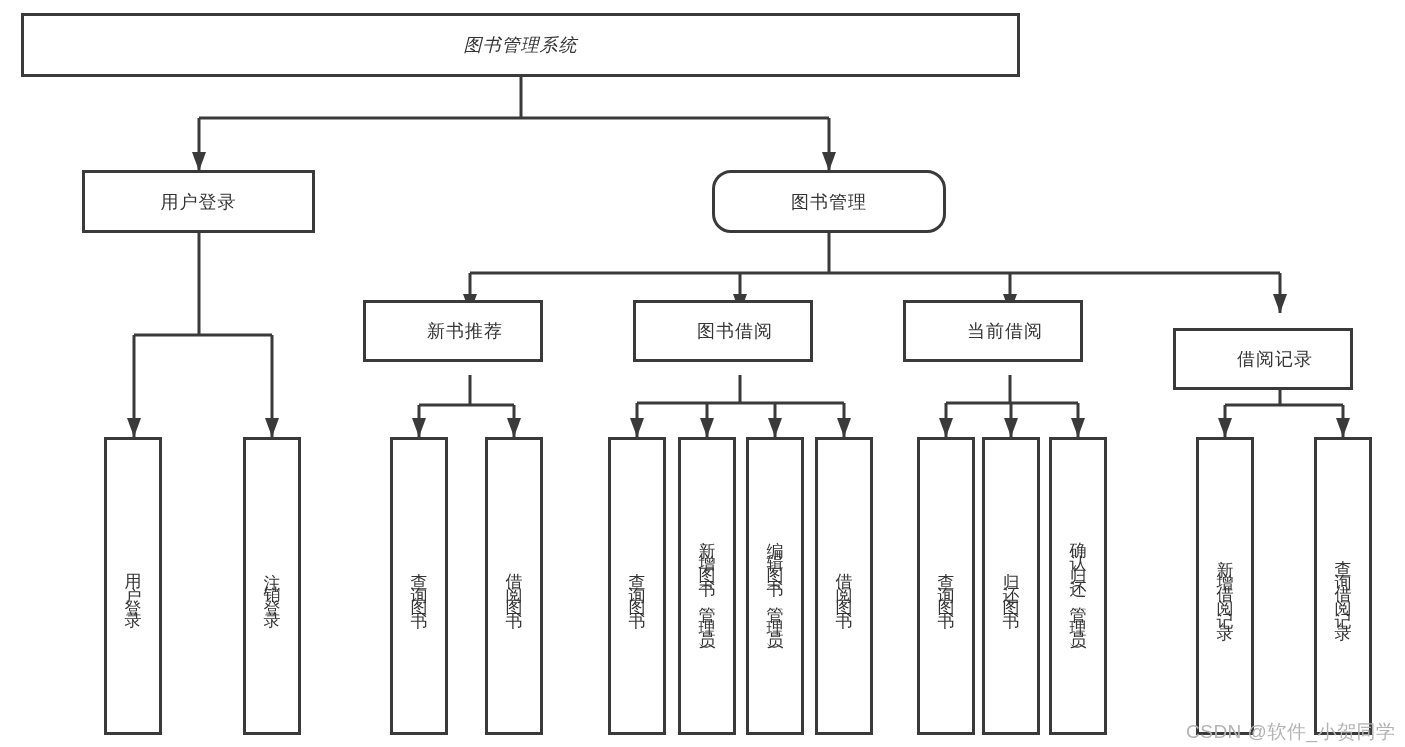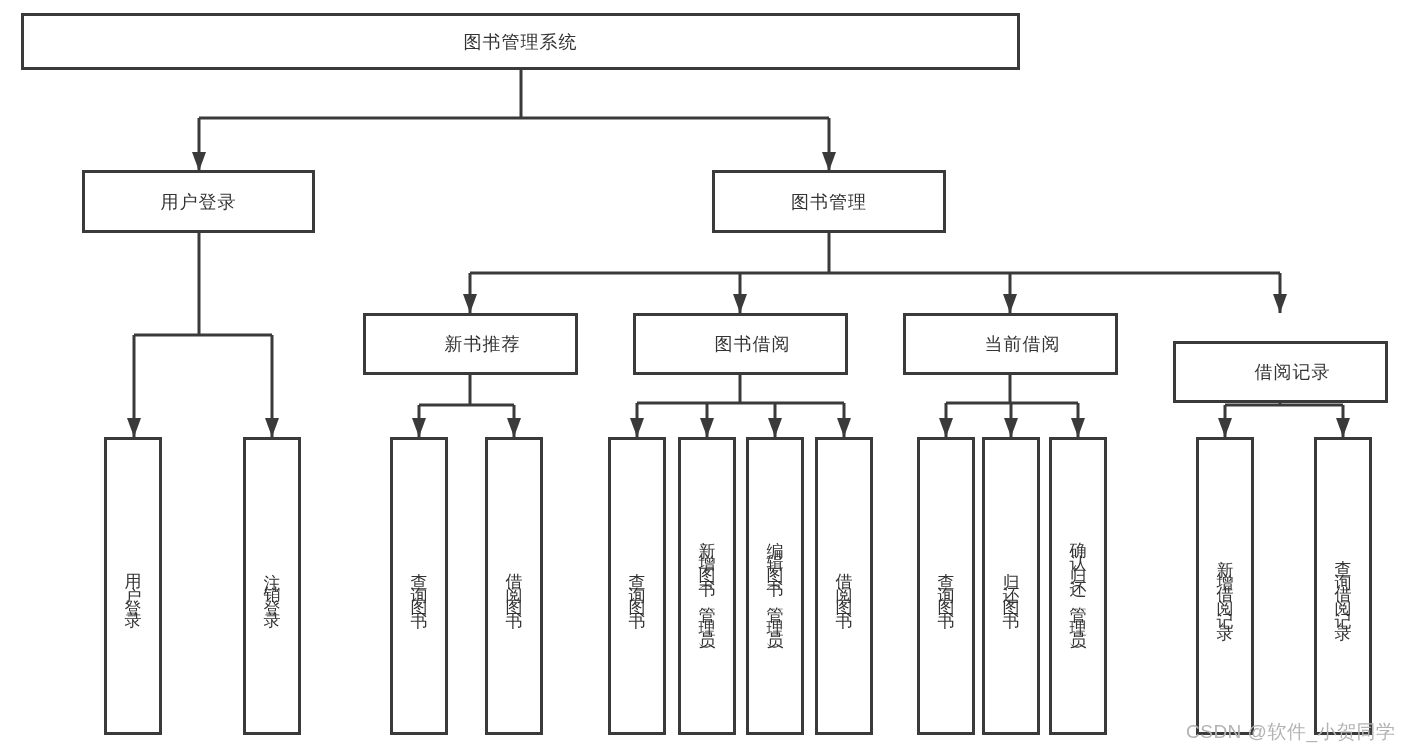--- a/index.html
+++ b/index.html
@@ -51,24 +51,24 @@
   }
   .leaf .vtext {
     writing-mode: vertical-rl;
     text-orientation: mixed;
     white-space: nowrap;
     font-size: 17px;
     line-height: 1;
     letter-spacing: 13px;
     color: #333333;
   }
-  #root-box   { left: 21px;  top: 13px;  width: 999px; height: 57px; }
+  #root-box   { left: 21px;  top: 13px;  width: 999px; height: 64px; font-style: italic; }
   #l2-user    { left: 82px;  top: 170px; width: 233px; height: 63px; }
-  #l2-book    { left: 712px; top: 170px; width: 234px; height: 63px; }
-  .l3 { top: 313px; width: 215px; height: 62px; padding-left: 24px; }
+  #l2-book    { left: 712px; top: 170px; width: 234px; height: 63px; border-radius: 19px; }
+  .l3 { top: 300px; width: 180px; height: 62px; padding-left: 24px; }
   #l3-newbook { left: 363px; }
   #l3-borrow  { left: 633px; }
   #l3-current { left: 903px; }
   #l3-record  { left: 1173px; margin-top: 28px; }
   #leaf-u1 { left: 104px; }
   #leaf-u2 { left: 243px; }
   #leaf-n1 { left: 390px; }
   #leaf-n2 { left: 485px; }
   #leaf-b1 { left: 608px; }
   #leaf-b2 { left: 678px; }

